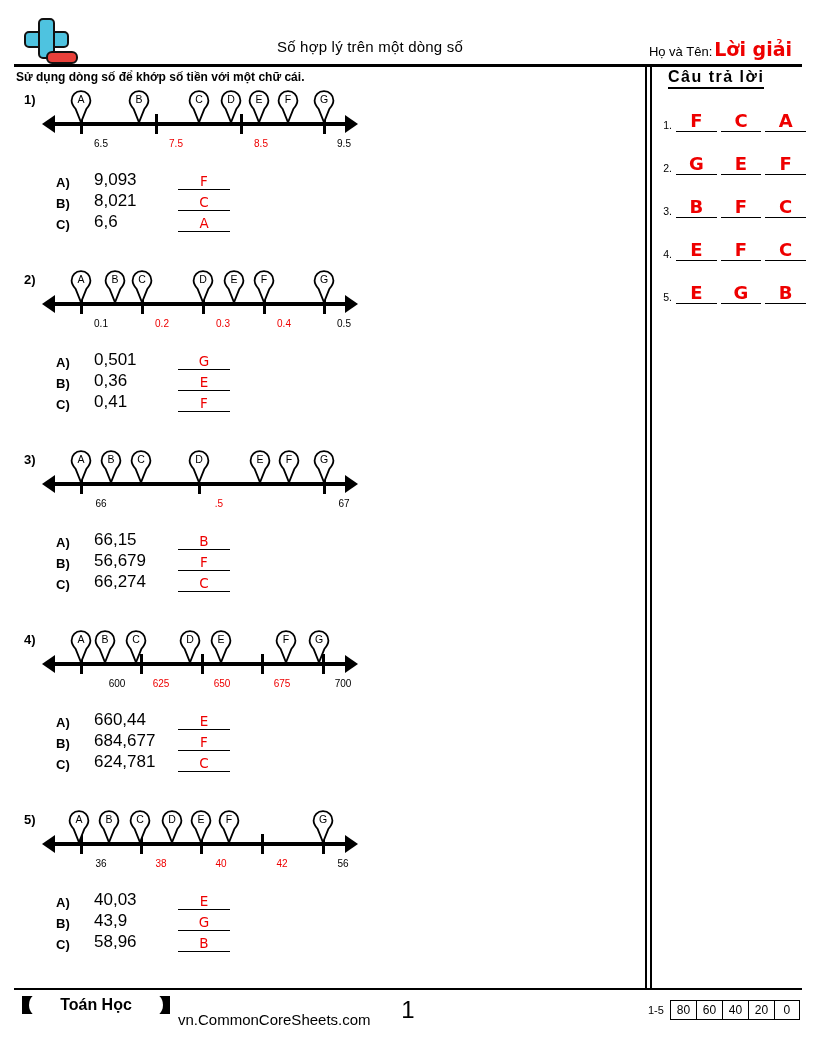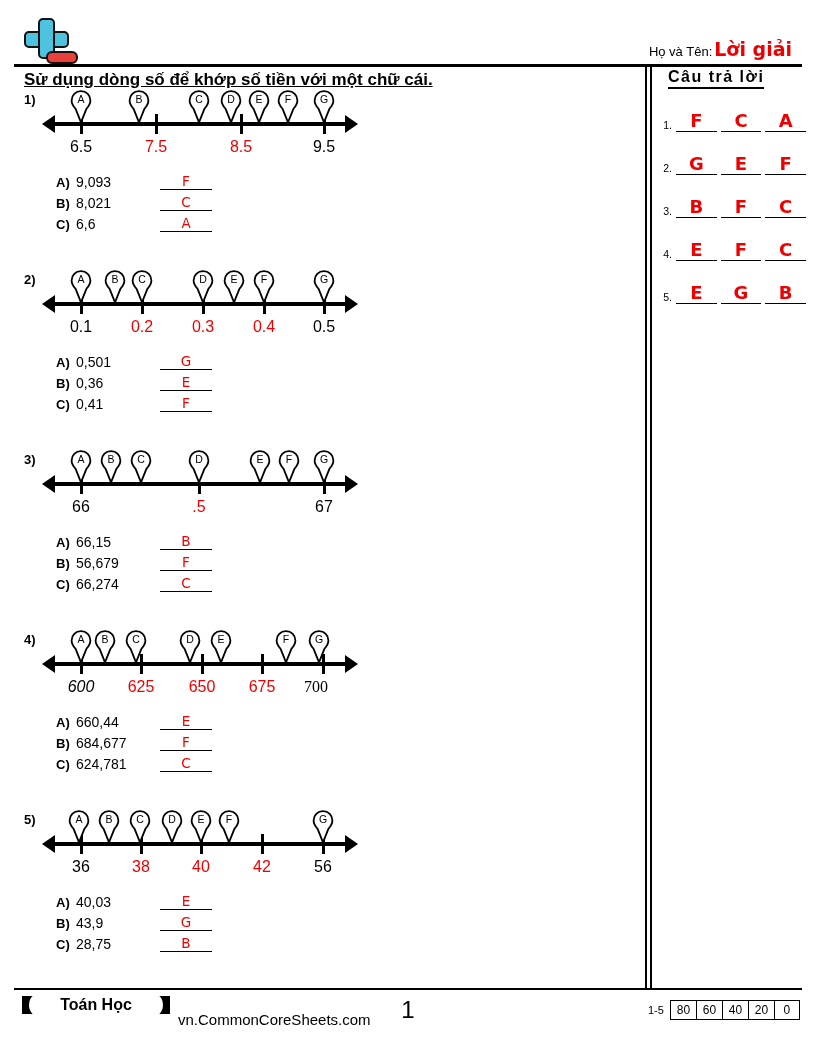--- a/index.html
+++ b/index.html
@@ -62,24 +62,23 @@
     margin-left: 2px;
     font-family: "DejaVu Sans", sans-serif;
   }
   #header-rule {
     position: absolute; left: 14px; top: 64px;
     width: 788px; height: 3px; background: #000;
   }
 
   
   #instruction {
-    position: absolute; left: 24px; top: 70px;
-    font-size: 17px; font-weight: bold;
+    position: absolute; left: 16px; top: 70px;
+    font-size: 12px; font-weight: bold;
     white-space: nowrap;
-    text-decoration: underline;
   }
 
   
   #col-divider-a {
     position: absolute; left: 645px; top: 66px;
     width: 2px; height: 922px; background: #000;
   }
   #col-divider-b {
     position: absolute; left: 650px; top: 66px;
     width: 2px; height: 922px; background: #000;
@@ -143,23 +142,24 @@
   .nl-arrow-r { left: 345px; border-left: 13px solid #000; }
 
   .nl-tick {
     position: absolute; top: 22px;
     width: 3px; height: 20px; background: #000;
   }
   .nl-tick.below { top: 32px; height: 10px; }
 
   .nl-label {
     position: absolute; top: 46px;
-    font-size: 16px;
+    font-size: 10px;
     transform: translateX(-50%);
     white-space: nowrap;
+    margin-left: 20px;
   }
   .nl-label.red { color: #ee0000; }
 
   
   .marker {
     position: absolute; top: -2px;
     width: 22px; height: 34px;
     transform: translateX(-50%);
   }
   .marker svg { display: block; }
@@ -170,21 +170,21 @@
     line-height: 15px;
   }
 
   
   .choices { position: absolute; left: 56px; top: 78px; }
   .choice-row {
     display: flex; align-items: flex-end;
     height: 20px; margin-bottom: 1px;
   }
   .choice-letter { font-size: 13px; font-weight: bold; width: 20px; }
-  .choice-value { font-size: 14px; width: 84px; }
+  .choice-value { font-size: 17px; width: 84px; margin-left: 18px; }
   .choice-blank {
     width: 52px;
     border-bottom: 1.6px solid #000;
     text-align: center;
     color: #ee0000;
     font-size: 13.5px;
     line-height: 16px;
     font-family: "DejaVu Sans", sans-serif;
   }
 
@@ -230,20 +230,21 @@
 </style>
 </head>
 <body>
 
 <div id="header">
   <div id="logo">
     <div class="logo-plus-h"></div>
     <div class="logo-plus-v"></div>
     <div class="logo-minus"></div>
   </div>
+  <div id="header-title">Số hợp lý trên một dòng số</div>
   <div id="name-area">
     <span id="name-label">Họ và Tên:</span>
     <span id="name-value">Lời giải</span>
   </div>
   <div id="header-rule"></div>
 </div>
 
 <div id="instruction">Sử dụng dòng số để khớp số tiền với một chữ cái.</div>
 
 <div id="col-divider-a"></div>
@@ -511,29 +512,29 @@
         </div>
       </div>
     </div>
     <div class="problem" style="top: 632px;">
       <div class="prob-num">4)</div>
       <div class="numline">
         <div class="nl-axis"></div>
         <div class="nl-arrow-l"></div>
         <div class="nl-arrow-r"></div>
         <div class="nl-tick" style="left: 80px;"></div>
-        <div class="nl-label" style="left: 81px; font-style: italic;">600</div>
+        <div class="nl-label" style="left: 97px;">600</div>
         <div class="nl-tick" style="left: 140px;"></div>
         <div class="nl-label red" style="left: 141px;">625</div>
         <div class="nl-tick" style="left: 201px;"></div>
         <div class="nl-label red" style="left: 202px;">650</div>
         <div class="nl-tick" style="left: 261px;"></div>
         <div class="nl-label red" style="left: 262px; text-align: right;">675</div>
         <div class="nl-tick" style="left: 322px;"></div>
-        <div class="nl-label" style="left: 316px; font-family: Liberation Serif, serif;">700</div>
+        <div class="nl-label" style="left: 323px;">700</div>
         <div class="marker" style="left: 81px;">
           <svg width="22" height="34" viewBox="0 0 22 34">
             <path d="M11 1.2 C5.6 1.2 1.6 5.2 1.6 10.4 C1.6 14.2 3.6 16.4 5.6 18.8 L11 32.4 L16.4 18.8 C18.4 16.4 20.4 14.2 20.4 10.4 C20.4 5.2 16.4 1.2 11 1.2 Z" fill="#ffffff" stroke="#000000" stroke-width="1.8" stroke-linejoin="round"></path>
           </svg>
           <div class="mk-letter">A</div>
         </div>
         <div class="marker" style="left: 105px;">
           <svg width="22" height="34" viewBox="0 0 22 34">
             <path d="M11 1.2 C5.6 1.2 1.6 5.2 1.6 10.4 C1.6 14.2 3.6 16.4 5.6 18.8 L11 32.4 L16.4 18.8 C18.4 16.4 20.4 14.2 20.4 10.4 C20.4 5.2 16.4 1.2 11 1.2 Z" fill="#ffffff" stroke="#000000" stroke-width="1.8" stroke-linejoin="round"></path>
           </svg>
@@ -653,21 +654,21 @@
           <div class="choice-value">40,03</div>
           <div class="choice-blank">E</div>
         </div>
         <div class="choice-row">
           <div class="choice-letter">B)</div>
           <div class="choice-value">43,9</div>
           <div class="choice-blank">G</div>
         </div>
         <div class="choice-row">
           <div class="choice-letter">C)</div>
-          <div class="choice-value">28,75</div>
+          <div class="choice-value">58,96</div>
           <div class="choice-blank">B</div>
         </div>
       </div>
     </div>
   </div>
 
 <div id="footer-rule"></div>
 <div id="footer-badge">
   <div id="footer-badge-inner">Toán Học</div>
 </div>

